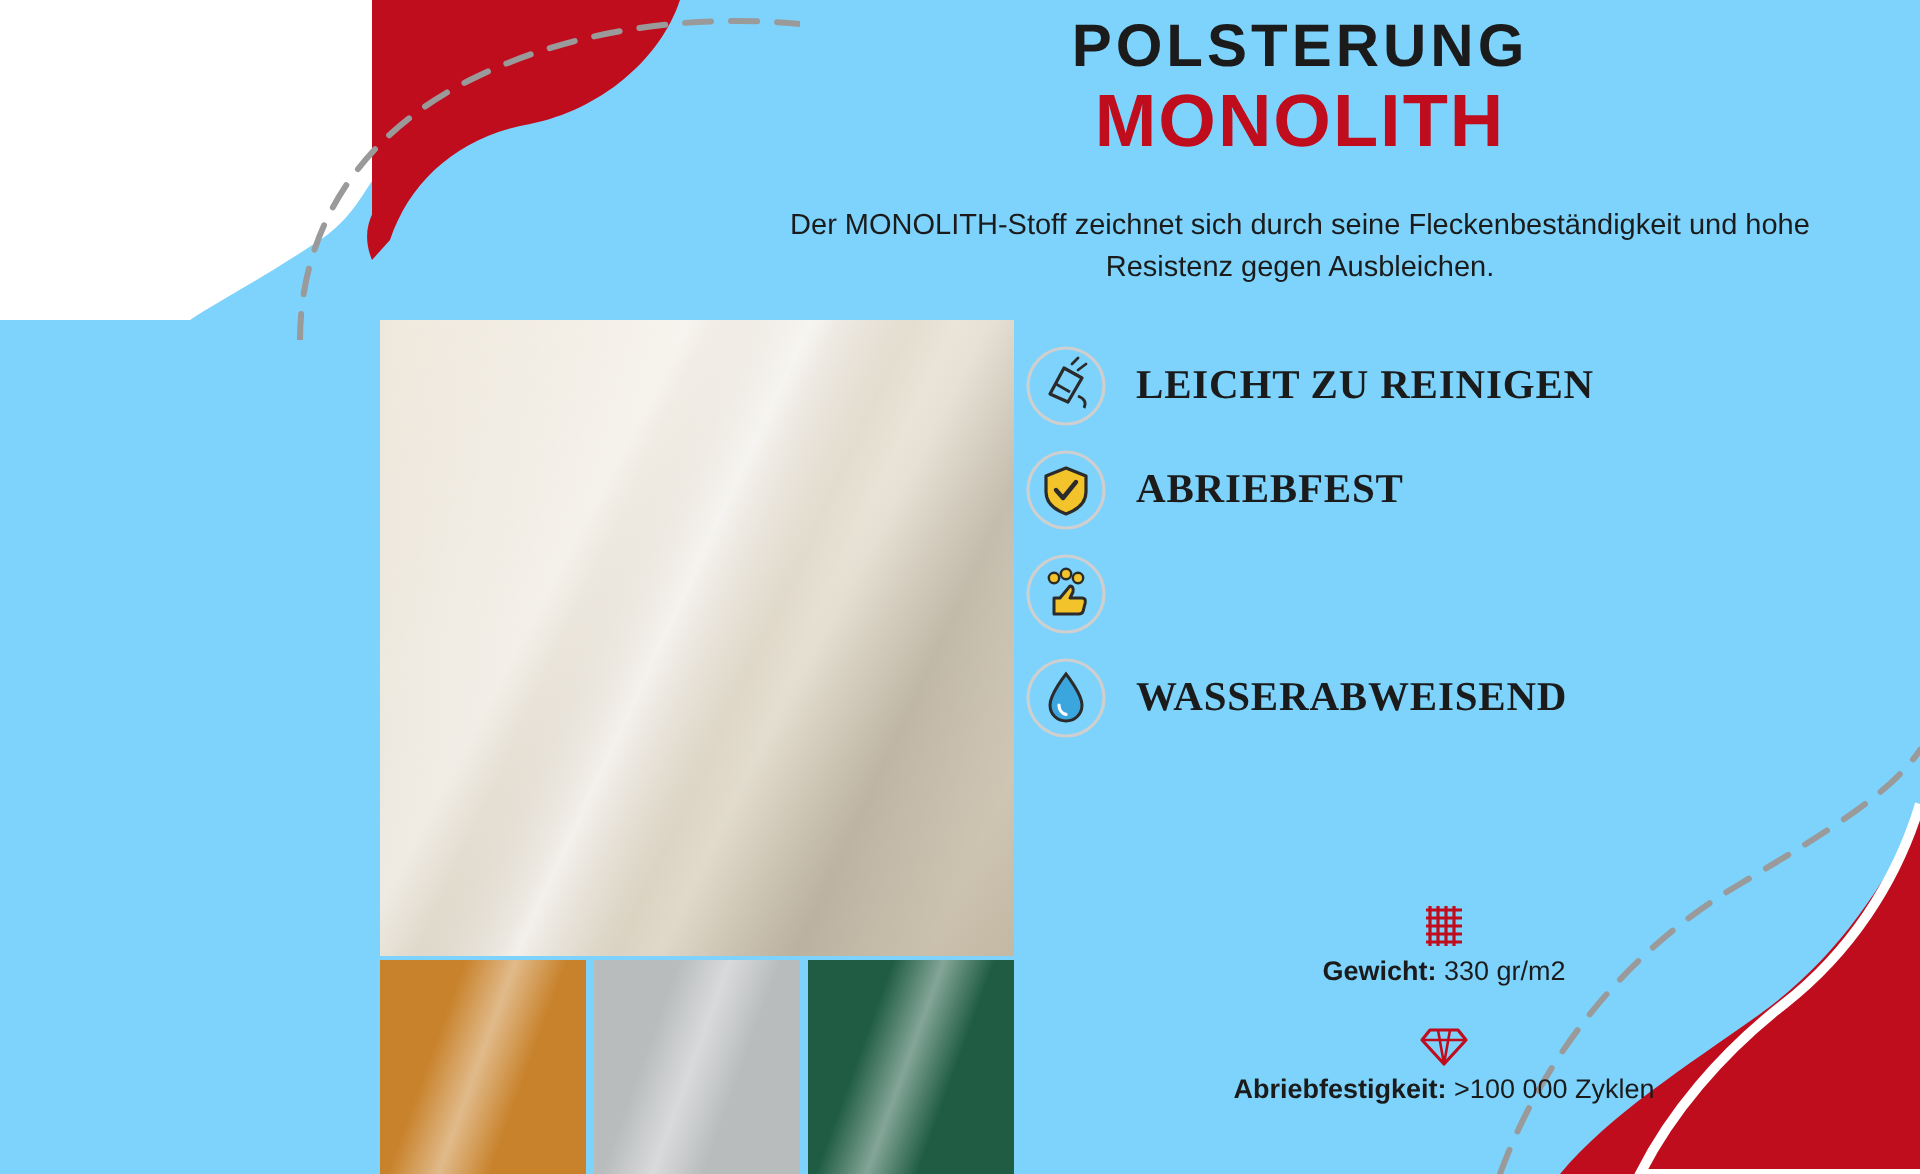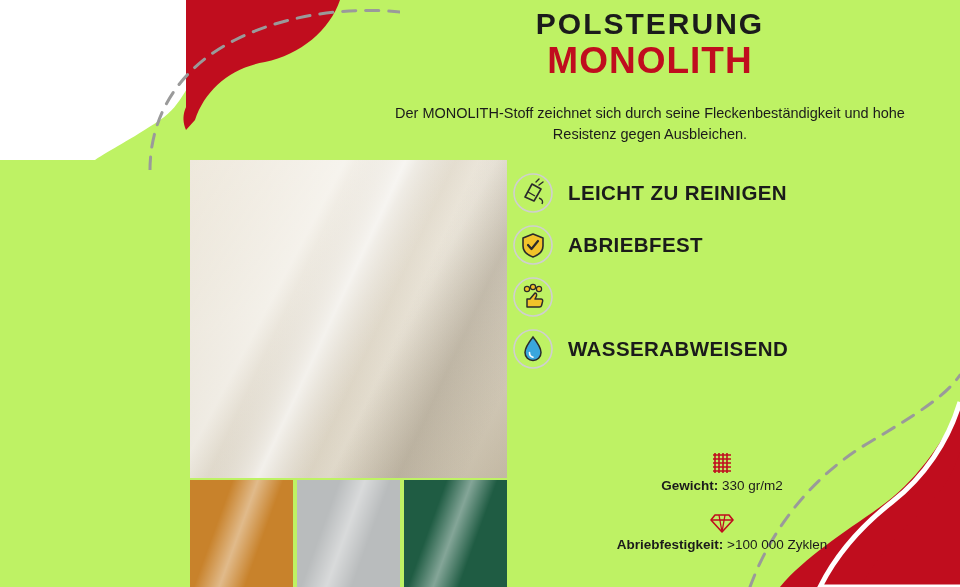--- a/index.html
+++ b/index.html
@@ -7,21 +7,21 @@
     padding: 0;
     background: #ffffff;
   }
   body {
     font-family: "Liberation Sans", sans-serif;
   }
   #page {
     position: relative;
     width: 960px;
     height: 587px;
-    background: #bef264;
+    background: #7dd3fc;
     overflow: hidden;
   }
 
   
   .corner-tl {
     position: absolute;
     left: 0; top: 0;
     width: 400px; height: 170px;
     pointer-events: none;
   }
@@ -114,20 +114,21 @@
     position: absolute;
     left: 512px;
     top: 168px;
     width: 440px;
   }
   .feature {
     display: flex;
     align-items: center;
     height: 50px;
     margin-bottom: 2px;
+    font-family: Liberation Serif, serif;
   }
   .feature-icon {
     width: 42px;
     height: 42px;
     flex: 0 0 42px;
     display: flex;
     align-items: center;
     justify-content: center;
   }
   .feature-label {

